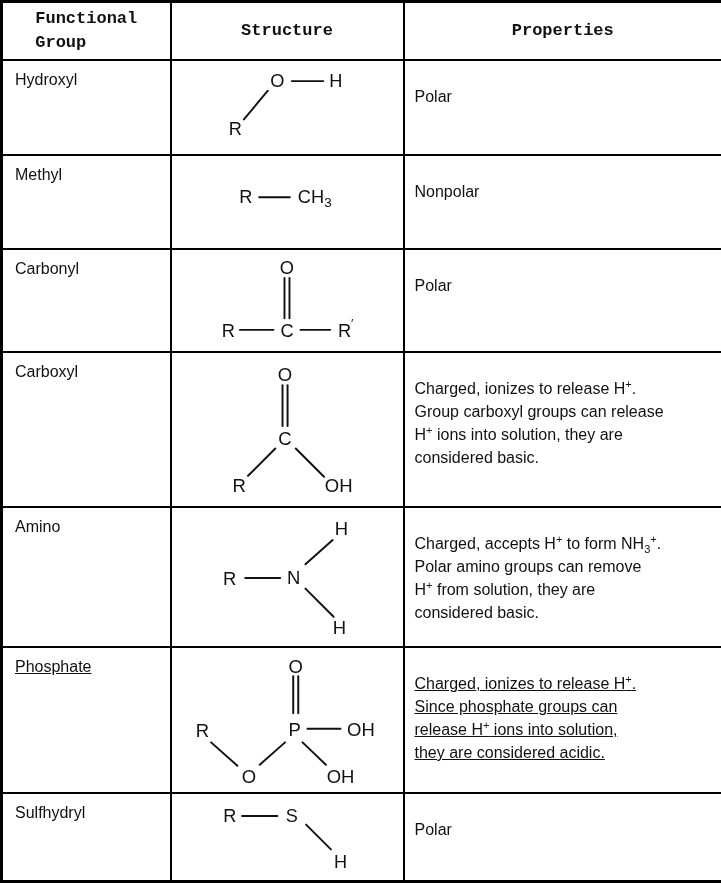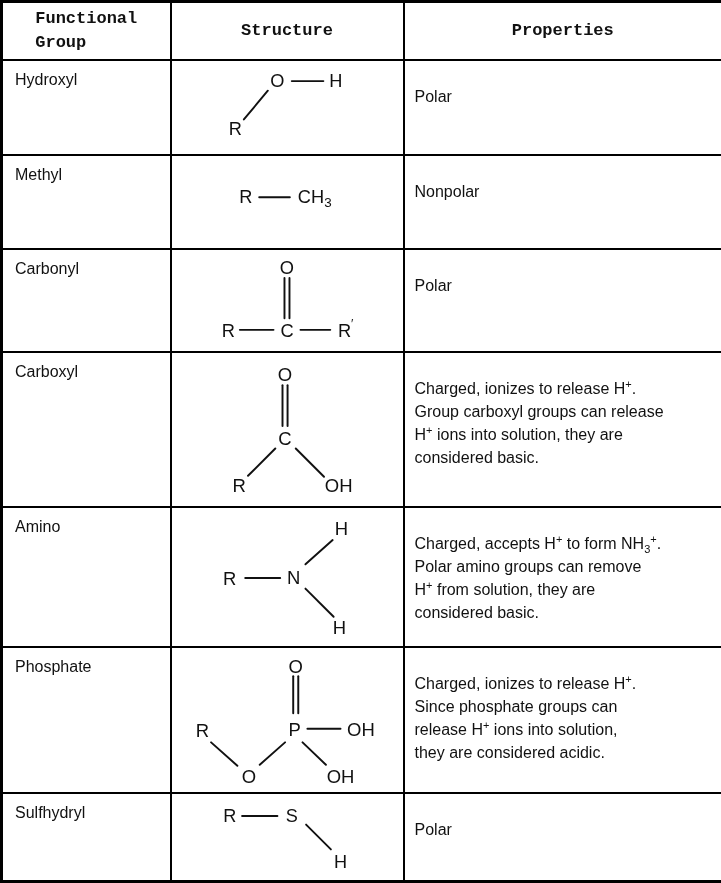--- a/index.html
+++ b/index.html
@@ -40,21 +40,21 @@
   .rich-line{white-space:nowrap;}
   sup{font-size:11px;line-height:0;vertical-align:super;}
   sub{font-size:11px;line-height:0;vertical-align:sub;}
   
   tr.rh53{height:53px;font-family:Liberation Mono, monospace;}
   tr.rh95{height:95px;}
   tr.rh94{height:94px;}
   tr.rh105{height:89px;}
   tr.rh155{height:155px;}
   tr.rh140{height:140px;}
-  tr.rh148{height:108px;}
+  tr.rh148{height:108px;text-decoration:underline;}
   tr.rh89{height:89px;}
   
   .bond{stroke:#111;stroke-width:2;stroke-linecap:round;}
   .atom{
     font-family:"Liberation Sans","DejaVu Sans",sans-serif;
     font-size:19px;fill:#111;
     text-anchor:middle;dominant-baseline:central;
   }
 </style>
 </head>

